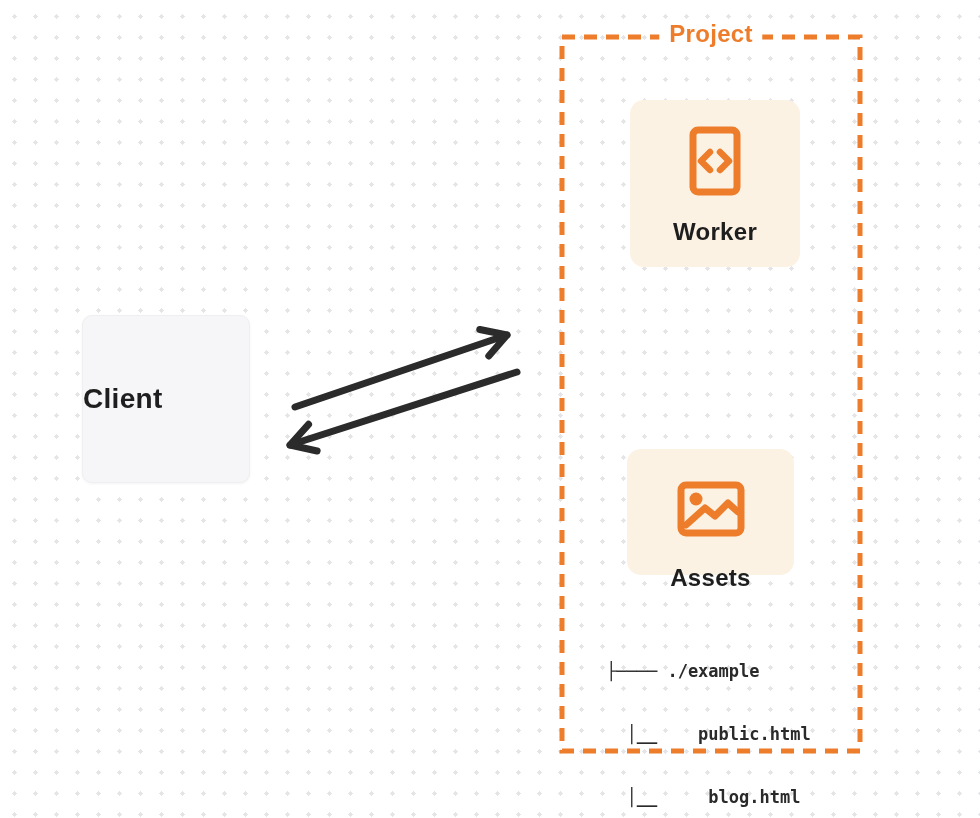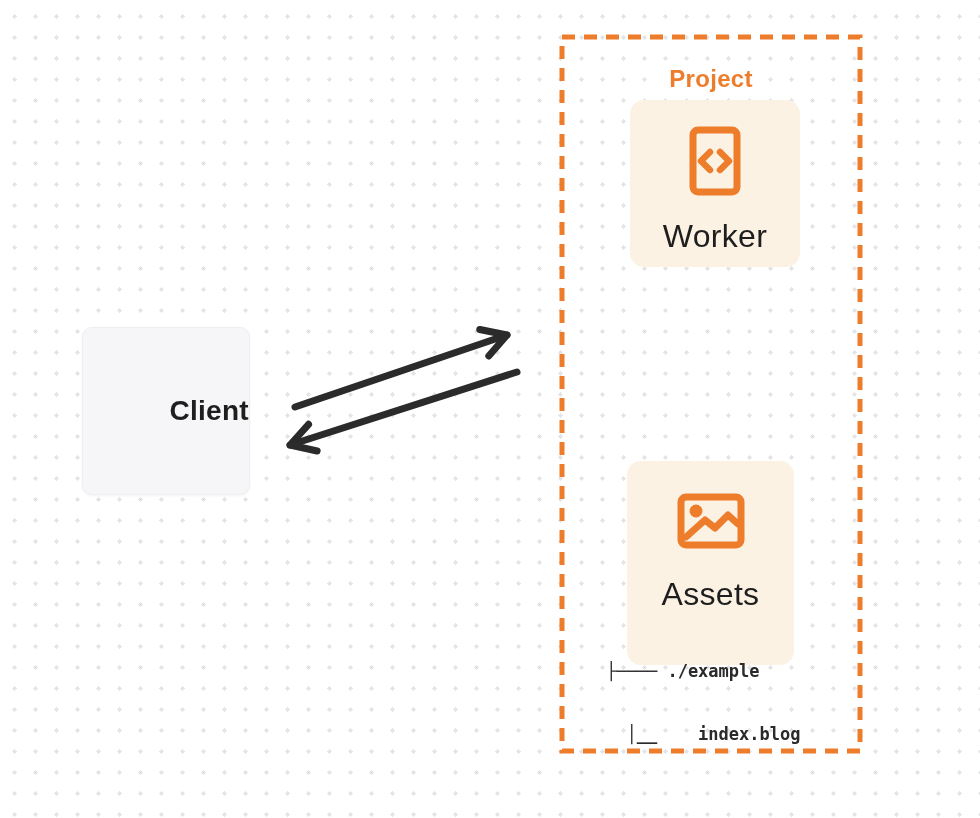--- a/index.html
+++ b/index.html
@@ -8,48 +8,48 @@
     width:980px;height:818px;
     overflow:hidden;
     background-color:#ffffff;
     background-image:radial-gradient(circle, #E5E5E8 2px, transparent 2.2px);
     background-size:21px 21px;
     background-position:4px 6px;
     font-family:"Liberation Sans","DejaVu Sans",sans-serif;
   }
   .layer{position:absolute;left:0;top:0;}
   .client-box{
-    position:absolute;left:82px;top:327px;width:166px;height:166px;
+    position:absolute;left:82px;top:315px;width:166px;height:166px;
     background:#F6F6F8;border:1px solid #EFEFF1;border-radius:10px;
     box-shadow:0 1px 3px rgba(0,0,0,0.05);
-    display:flex;align-items:center;justify-content:flex-end;
+    display:flex;align-items:center;justify-content:flex-start;
   }
   .node-label{
     font-size:28px;font-weight:700;color:#1E1E1E;letter-spacing:0.3px;
   }
   .request-label{
     position:absolute;left:305px;top:288px;
     font-size:19px;font-weight:700;color:#222222;letter-spacing:0.2px;
   }
   .project-label{
     position:absolute;left:711px;top:20px;transform:translateX(-50%);
     background:#ffffff;padding:0 10px;
-    font-size:24px;font-weight:700;color:#ED7D2B;letter-spacing:0.3px;margin-top:45px;
+    font-size:24px;font-weight:700;color:#ED7D2B;letter-spacing:0.3px;
   }
   .card{
     position:absolute;border-radius:14px;background:#FCF2E4;
   }
   .card.worker{left:630px;top:100px;width:170px;height:167px;}
-  .card.assets{left:627px;top:461px;width:167px;height:204px;}
+  .card.assets{left:627px;top:449px;width:167px;height:126px;}
   .card-icon{position:absolute;left:50%;transform:translateX(-50%);}
   .worker .card-icon{top:26px;}
   .assets .card-icon{top:32px;}
   .card-label{
     position:absolute;left:0;width:100%;text-align:center;
-    font-size:32px;font-weight:400;color:#1E1E1E;letter-spacing:0.3px;
+    font-size:24px;font-weight:700;color:#1E1E1E;letter-spacing:0.3px;
   }
   .worker .card-label{top:118px;}
   .assets .card-label{top:115px;}
   .tree{
     position:absolute;left:606px;top:619px;
     font-family:"DejaVu Sans Mono","Liberation Mono",monospace;
     font-size:17px;font-weight:700;line-height:21px;color:#2A2A2A;
     white-space:pre;
   }
 </style>
@@ -96,17 +96,18 @@
     <svg class="card-icon" width="68" height="56" viewBox="0 0 68 56">
       <rect x="4" y="4" width="60" height="48" rx="5" fill="none" stroke="#ED7D2B" stroke-width="7" stroke-linejoin="round"></rect>
       <circle cx="19" cy="18" r="6.5" fill="#ED7D2B"></circle>
       <polyline points="9,44 28,27 38,35 51,22 61,31" fill="none" stroke="#ED7D2B" stroke-width="7" stroke-linecap="round" stroke-linejoin="round"></polyline>
     </svg>
     <div class="card-label">Assets</div>
   </div>
 
   <div class="tree">
     <div class="tree-line">├──── ./example</div>
-    <div class="tree-line">  │__    index.blog</div>
+    <div class="tree-line">  │__    public.html</div>
+    <div class="tree-line">  │__     blog.html</div>
     
   </div>
 
 </div>
 
 </body></html>

